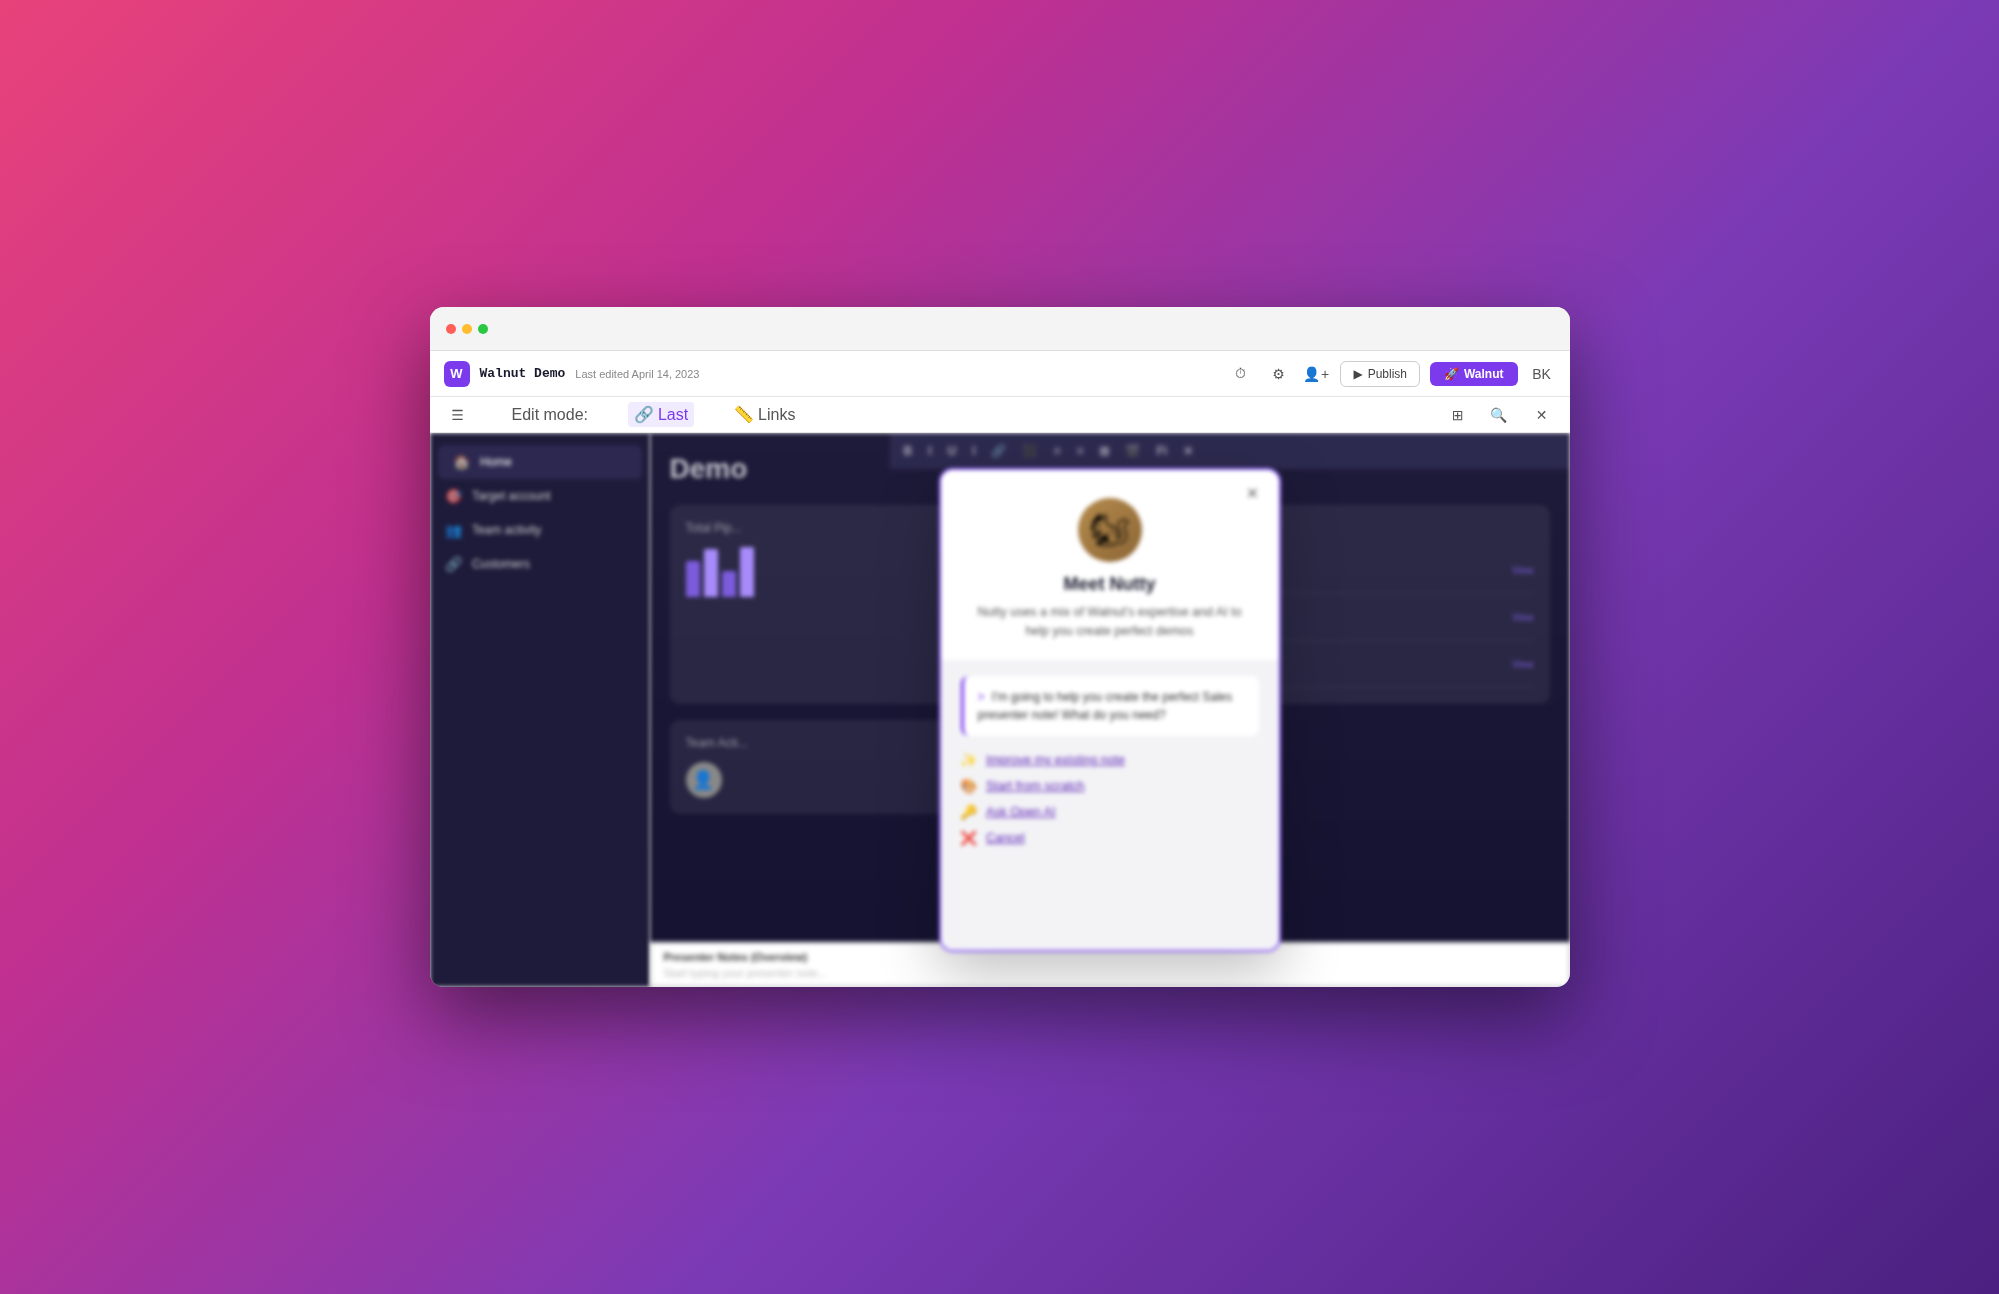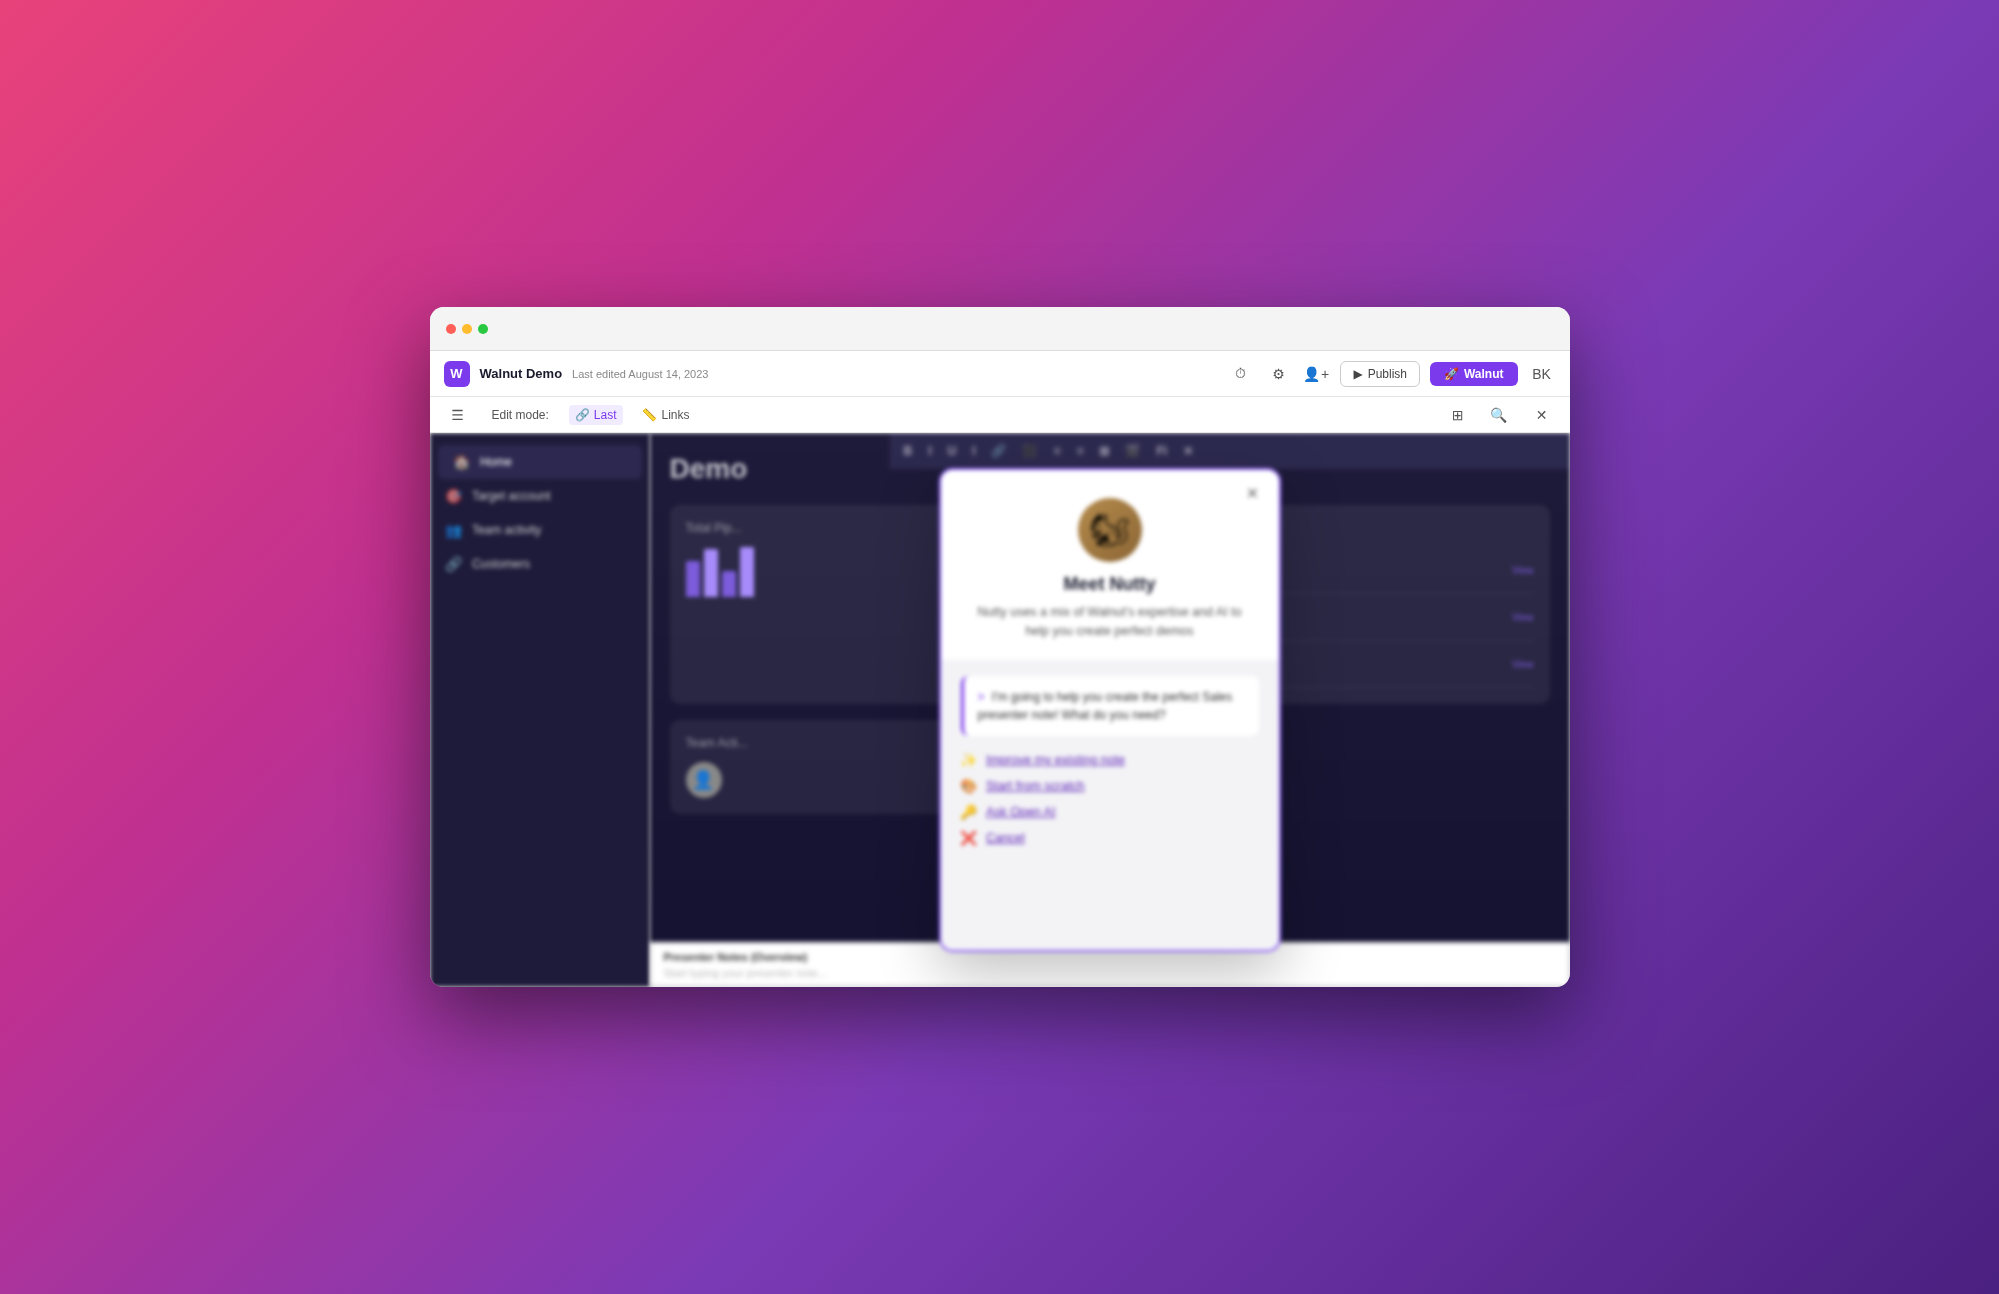--- a/index.html
+++ b/index.html
@@ -75,20 +75,21 @@
       justify-content: center;
       color: white;
       font-size: 13px;
       font-weight: bold;
     }
 
     .app-title {
       font-size: 13px;
       font-weight: 600;
       color: #1a1a2e;
+      font-family: Liberation Mono, monospace;
     }
 
     .app-subtitle {
       font-size: 11px;
       color: #888;
     }
 
     .header-spacer { flex: 1; }
 
     .header-icon-btn {
@@ -141,25 +142,26 @@
       padding: 0 14px;
       border-bottom: 1px solid #e5e5e5;
       gap: 14px;
       flex-shrink: 0;
     }
 
     .toolbar-btn {
       display: flex;
       align-items: center;
       gap: 4px;
-      font-size: 12px;
+      font-size: 16px;
       color: #555;
       cursor: pointer;
       padding: 3px 6px;
       border-radius: 4px;
+      margin-left: 20px;
     }
 
     .toolbar-btn.active {
       background: #f0ebff;
       color: #7c3aed;
     }
 
     
     .app-content {
       display: flex;
@@ -469,21 +471,21 @@
       <div class="browser-dot dot-yellow"></div>
       <div class="browser-dot dot-green"></div>
     </div>
   </div>
 
   <div class="app-header">
     <div class="app-logo">
       <span>W</span>
     </div>
     <span class="app-title">Walnut Demo</span>
-    <span class="app-subtitle">Last edited August 14, 2023</span>
+    <span class="app-subtitle">Last edited April 14, 2023</span>
     <div class="header-spacer"></div>
     <button class="header-icon-btn">⏱</button>
     <button class="header-icon-btn">⚙</button>
     <button class="header-icon-btn">👤+</button>
     <button class="preview-btn">
       <span>▶</span>
       <span>Publish</span>
     </button>
     <button class="publish-btn">
       <span>🚀</span>

